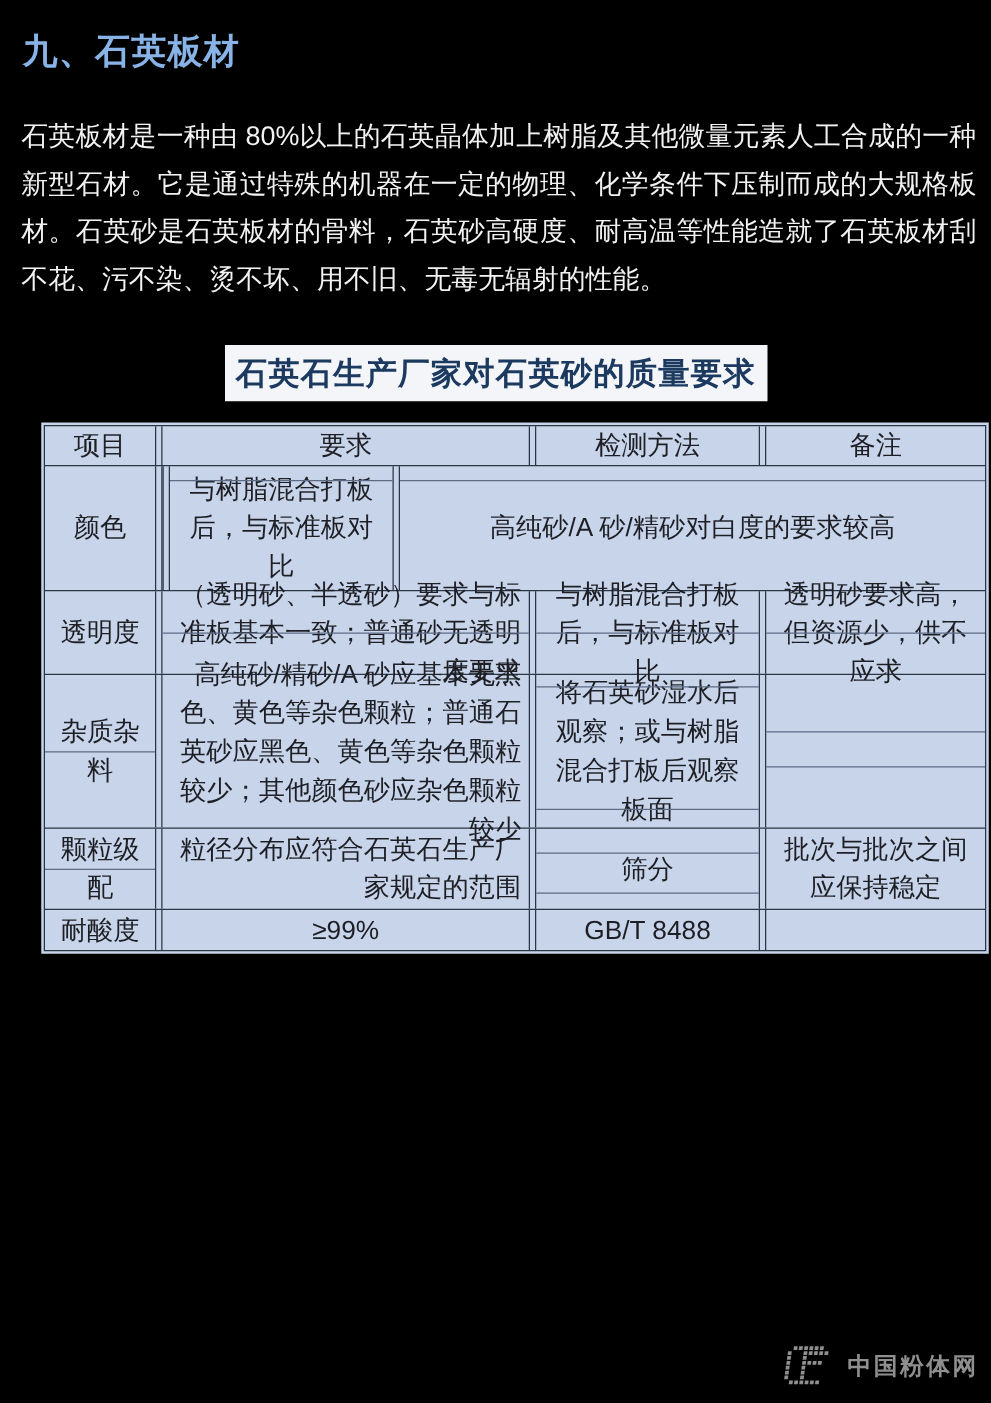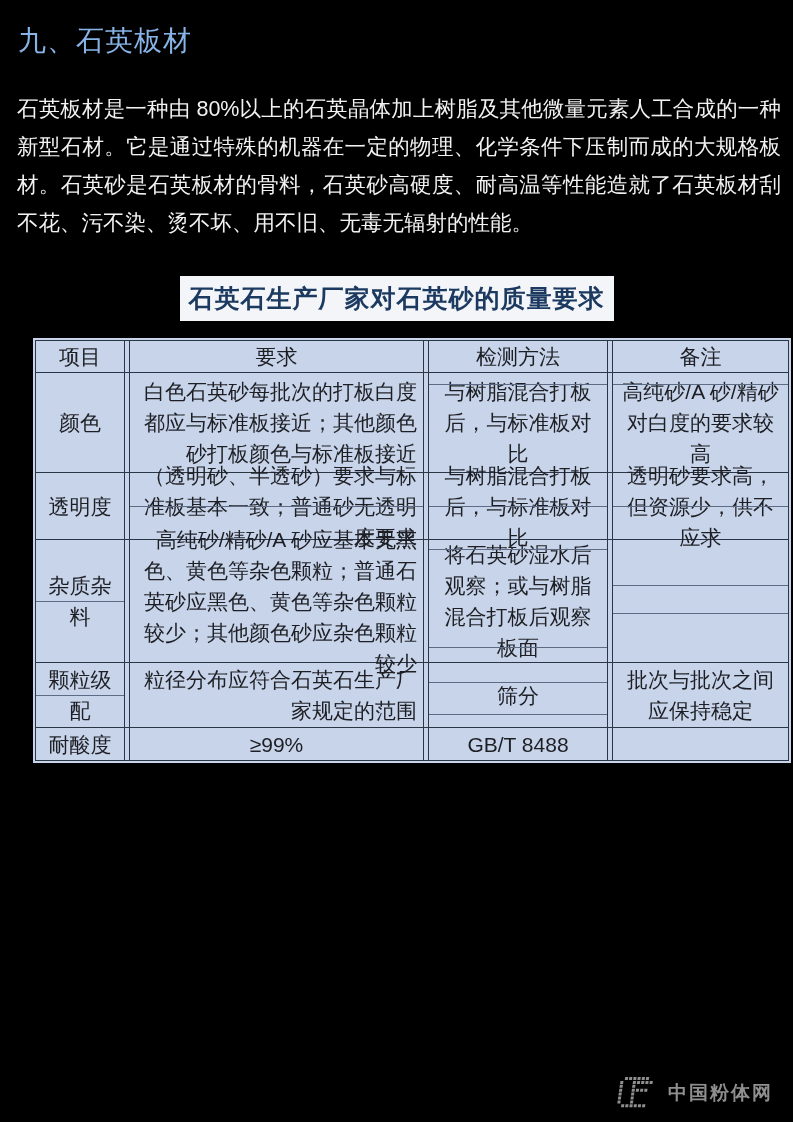--- a/index.html
+++ b/index.html
@@ -1,19 +1,19 @@
 <!DOCTYPE html>
 <html style="--page_bg: #000000; --heading: #87b3e6; --body_text: #f2f2f2; --banner_bg: #f3f5f9; --banner_text: #1c3a60; --cell_bg: #c8d4ea; --grid: #2a3545; --cell_text: #1d1f24; --subline: #5d6b85; --watermark: #8f8f8f;"><head>
 <meta charset="utf-8">
 <style>
   html,body{margin:0;padding:0;}
   body{background:#000;font-family:"Liberation Sans","DejaVu Sans",sans-serif;}
   .page{position:relative;width:793px;height:1122px;background:var(--page_bg,#000);overflow:hidden;}
 
-  .heading{position:absolute;left:18px;top:22px;margin:0;font-size:28px;font-weight:normal;
+  .heading{position:absolute;left:18px;top:22px;margin:0;font-size:28px;font-weight:bold;
            color:var(--heading,#87b3e6);letter-spacing:1px;}
 
   .intro{position:absolute;left:17px;top:90px;width:764px;margin:0;
          font-size:21.5px;line-height:38px;color:var(--body_text,#f2f2f2);text-align:justify;}
 
   .banner{position:absolute;top:276px;left:50%;transform:translateX(-50%);
           background:var(--banner_bg,#f3f5f9);color:var(--banner_text,#1c3a60);
           font-size:25px;font-weight:bold;padding:6px 9px;white-space:nowrap;letter-spacing:1px;}
 
   .qtable{position:absolute;left:17px;top:338px;width:758px;box-sizing:border-box;
@@ -24,21 +24,21 @@
   .cell{position:relative;box-sizing:border-box;display:flex;align-items:center;justify-content:center;
         text-align:center;padding:1px 6px;font-size:21px;line-height:31px;
         color:var(--cell_text,#1d1f24);}
   .c1{width:88px;}
   .c2{width:293px;text-align:right;}
   .c3{width:178px;}
   .c4{flex:1;}
   .vgap{width:4px;border-left:1px solid var(--grid,#2a3545);border-right:1px solid var(--grid,#2a3545);}
   .sub{position:absolute;left:0;right:0;height:1px;background:var(--subline,#5d6b85);}
 
-  .watermark{position:absolute;right:20px;bottom:12px;display:flex;align-items:center;gap:7px;text-align:right;}
+  .watermark{position:absolute;right:10px;bottom:12px;display:flex;align-items:center;gap:7px;text-align:right;}
   .wm-text{color:var(--watermark,#8f8f8f);font-size:19px;font-weight:bold;letter-spacing:2px;}
 </style>
 </head>
 <body>
 
 <div class="page">
 
   <h1 class="heading">九、石英板材</h1>
 
   <p class="intro">石英板材是一种由 80%以上的石英晶体加上树脂及其他微量元素人工合成的一种新型石材。它是通过特殊的机器在一定的物理、化学条件下压制而成的大规格板材。石英砂是石英板材的骨料，石英砂高硬度、耐高温等性能造就了石英板材刮不花、污不染、烫不坏、用不旧、无毒无辐射的性能。</p>
@@ -56,21 +56,20 @@
         <div class="cell c2">要求</div>
         <div class="vgap"></div>
         <div class="cell c3">检测方法</div>
         <div class="vgap"></div>
         <div class="cell c4">备注</div>
       </div>
 
       <div class="trow" style="height:99px">
         <div class="cell c1">颜色</div>
         <div class="vgap"></div>
-        <div class="cell c2">白色石英砂每批次的打板白度都应与标准板接近；其他颜色砂打板颜色与标准板接近</div>
         <div class="vgap"></div>
         <div class="cell c3">
             <i class="sub" style="top:11px"></i>
             <span>与树脂混合打板后，与标准板对比</span>
           </div>
         <div class="vgap"></div>
         <div class="cell c4">
             <i class="sub" style="top:11px"></i>
             <span>高纯砂/A 砂/精砂对白度的要求较高</span>
           </div>

